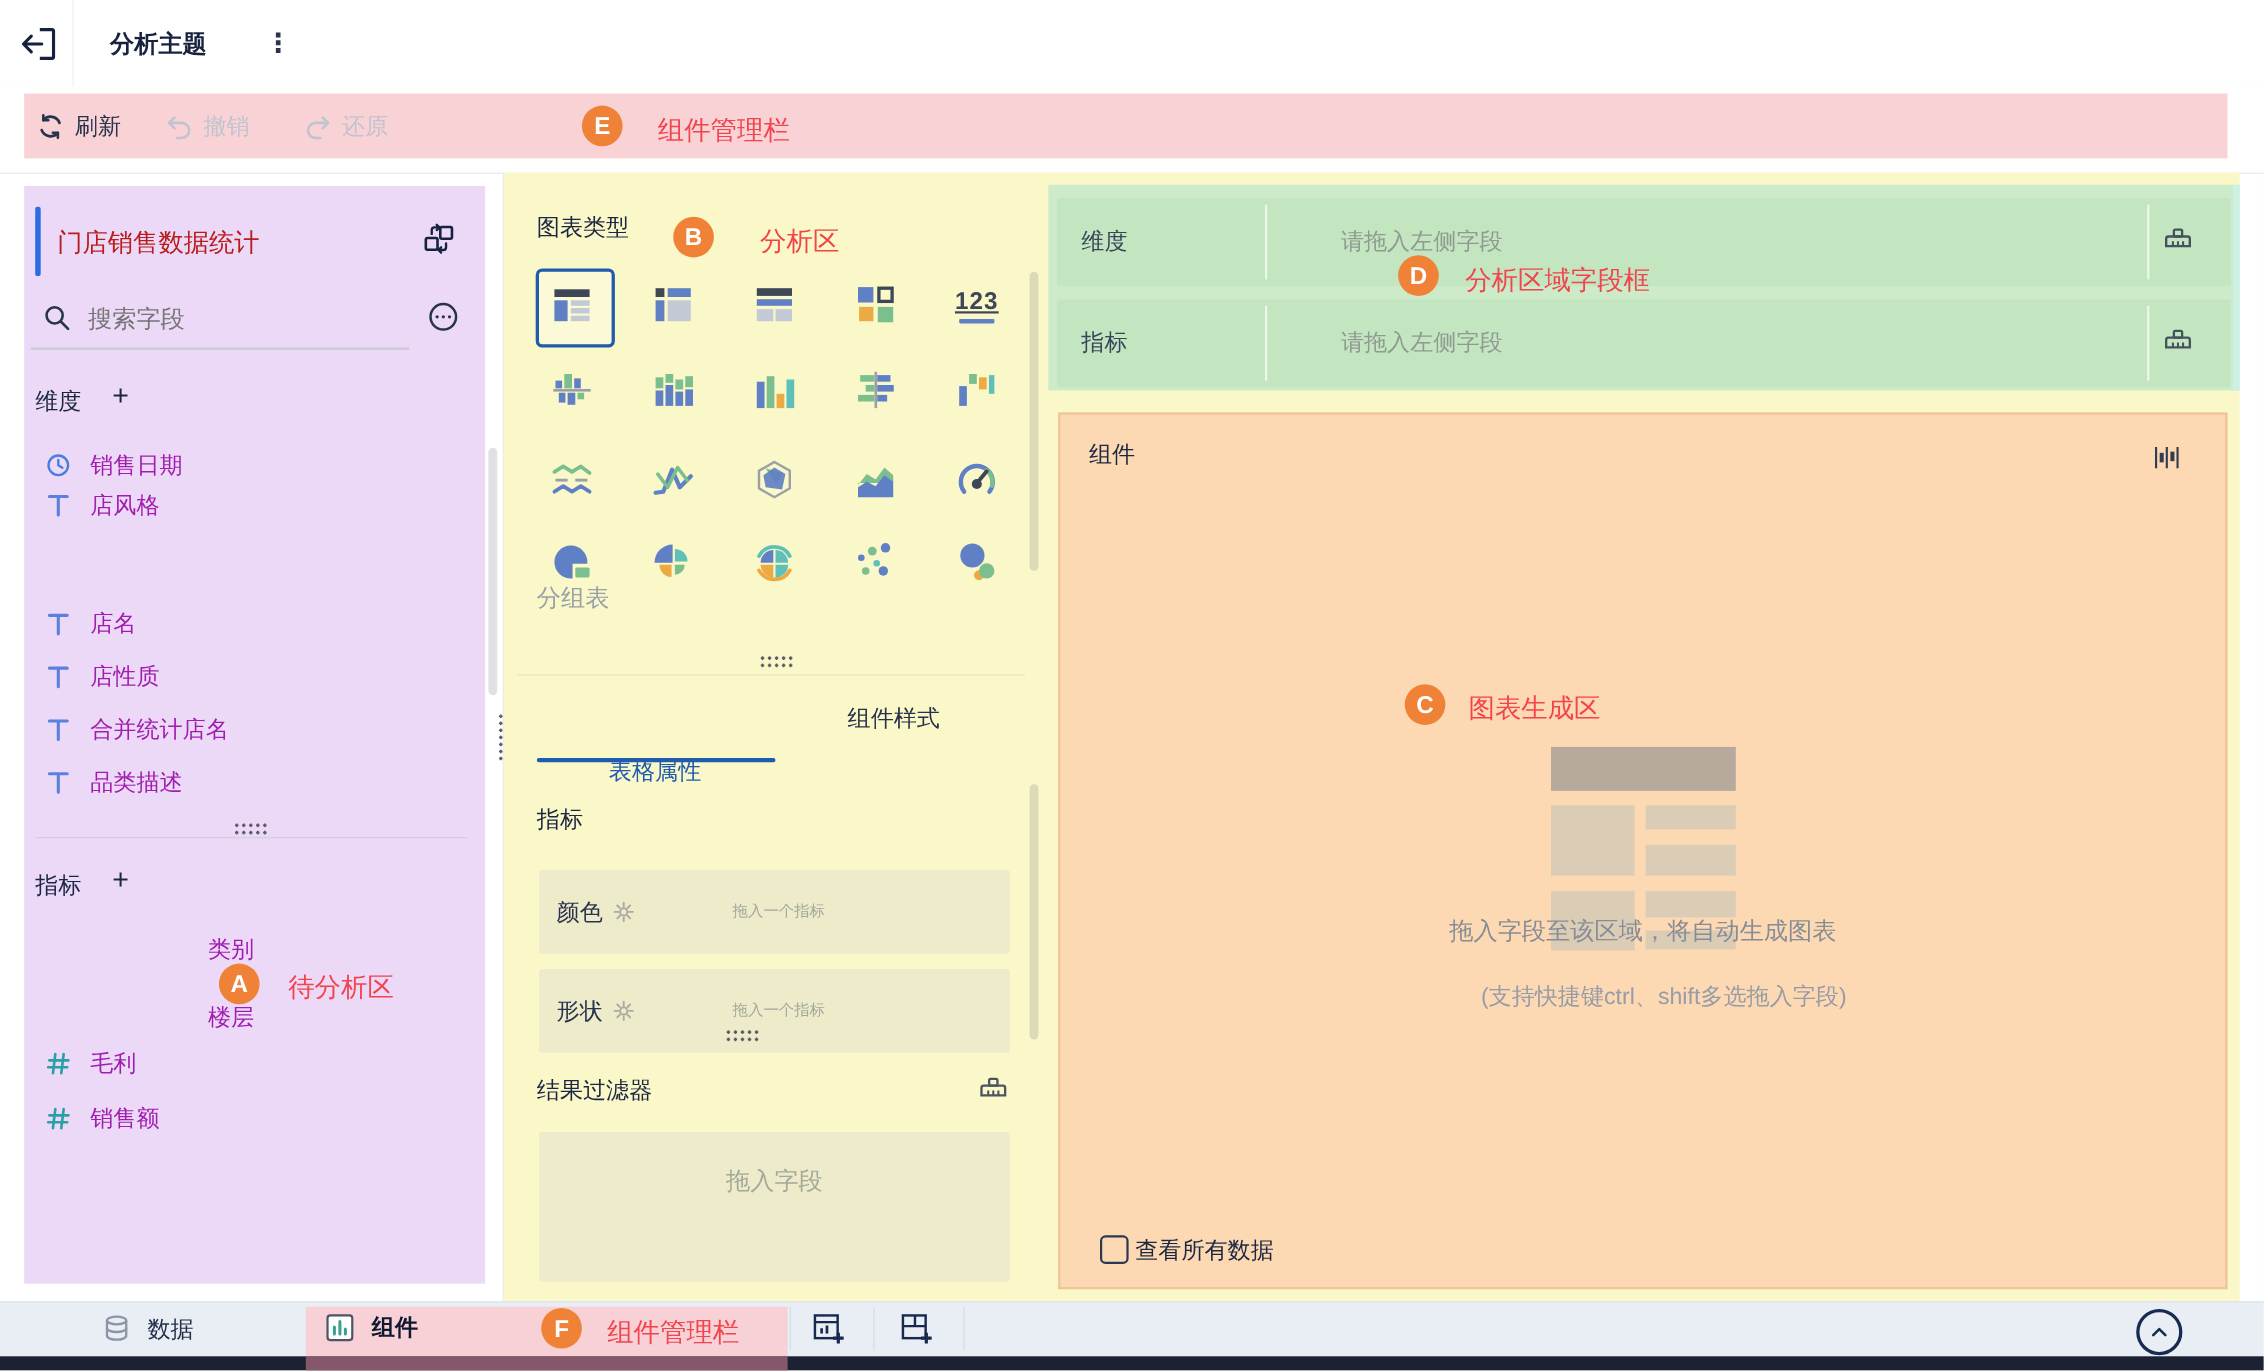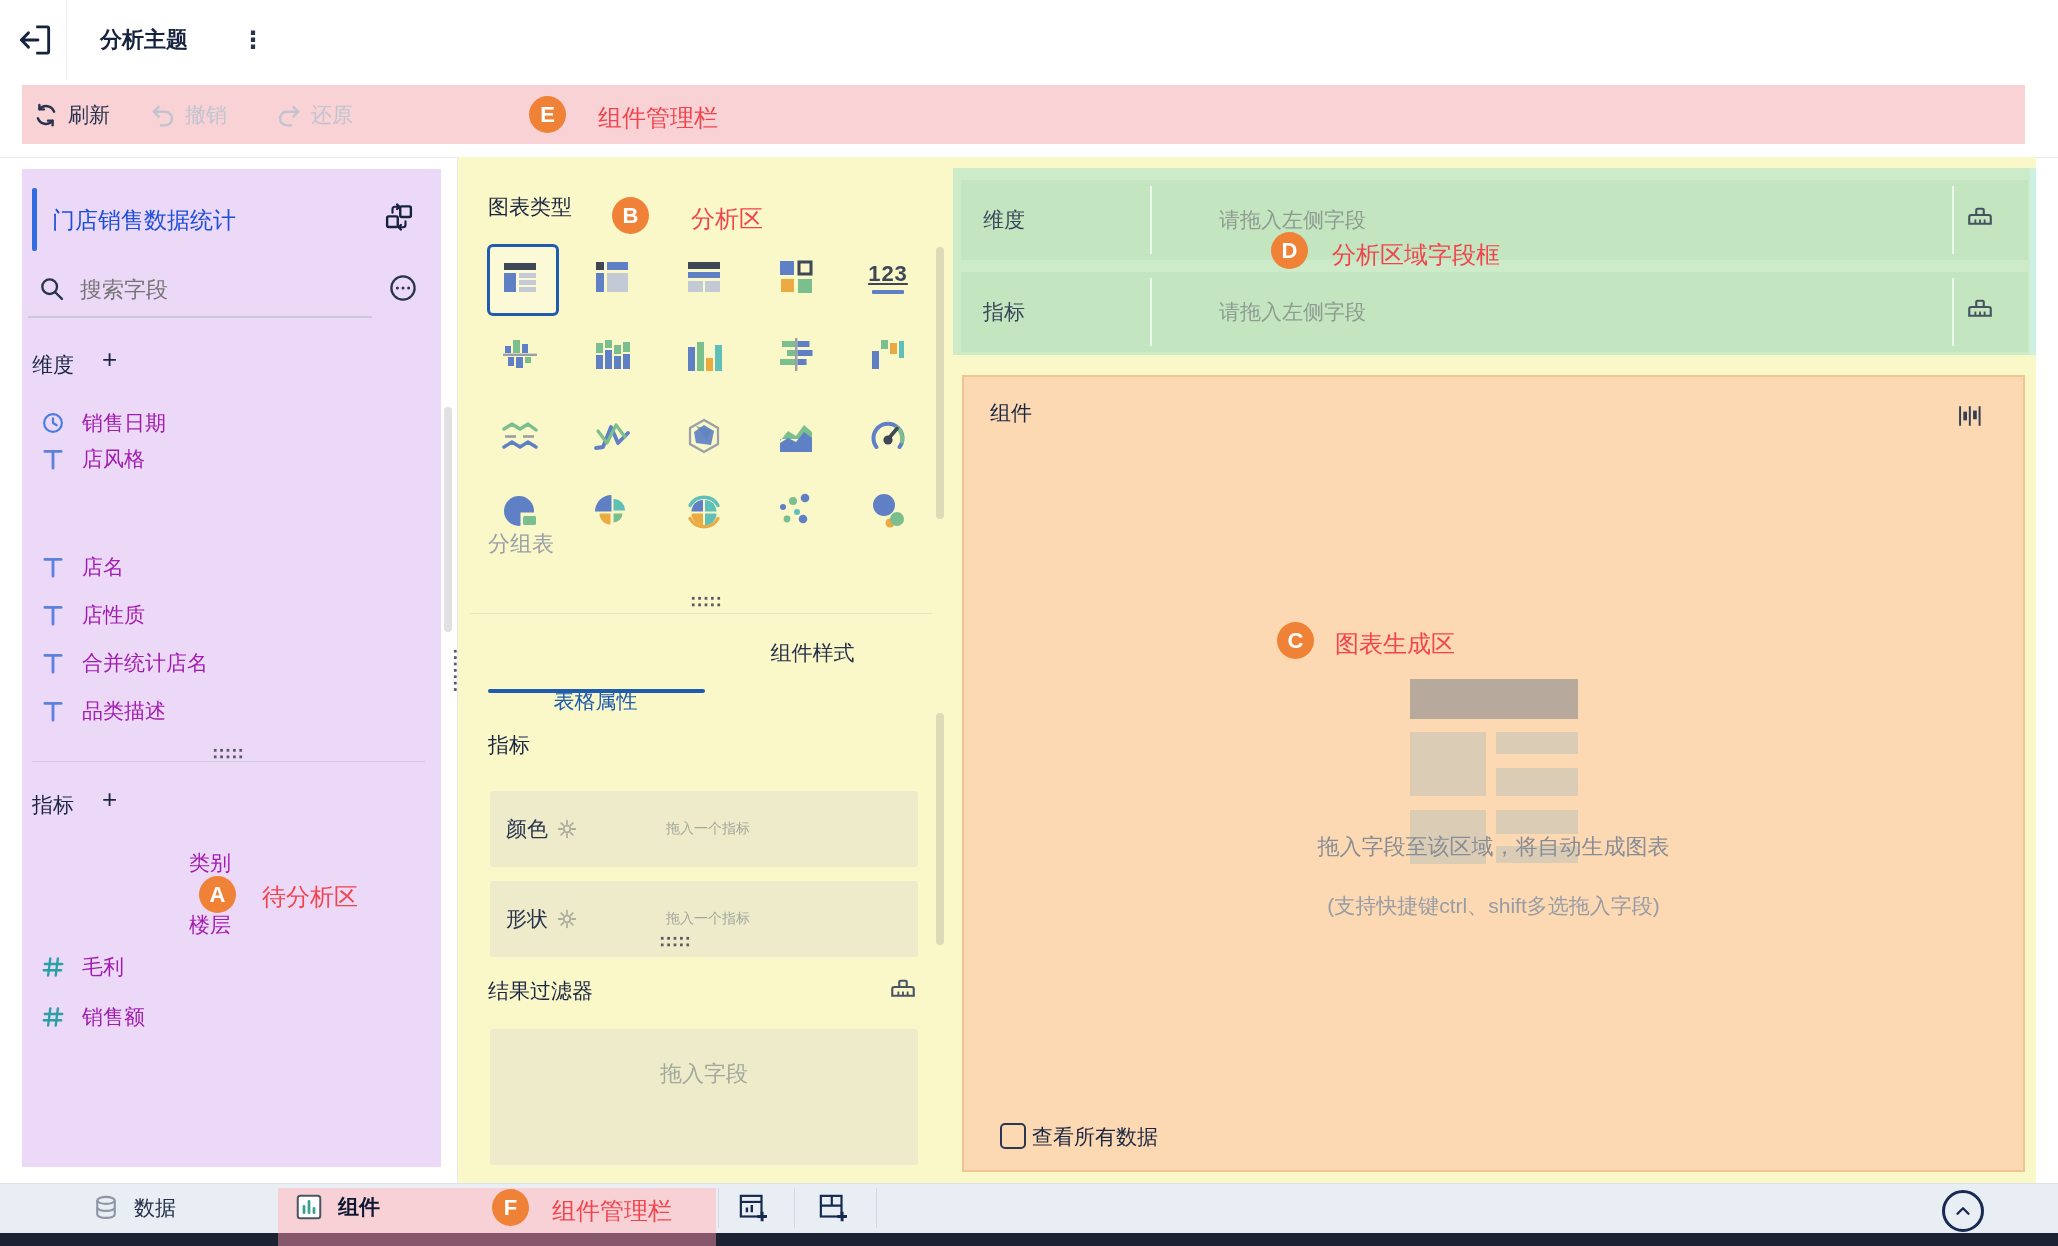--- a/index.html
+++ b/index.html
@@ -18,21 +18,21 @@
   .tbtn{top:21px;height:30px;display:flex;align-items:center;gap:9px;font-size:21px;cursor:pointer;}
   .tbtn.dark{color:#28334d;}
   .tbtn.dis{color:#c0c4d0;}
   
   .badge{width:37px;height:37px;border-radius:50%;background:#f08238;color:#fff;font-weight:bold;
          font-size:22px;display:flex;align-items:center;justify-content:center;z-index:40;}
   .redlbl{font-size:24px;color:#f2444d;z-index:40;white-space:nowrap;}
   
   #sidebar{left:22px;top:169px;width:419px;height:998px;background:#ecd9f8;}
   .accent{left:10px;top:19px;width:5px;height:63px;background:#2f6cdf;border-radius:2px;}
-  .ds-title{left:30px;top:36px;font-size:23px;color:#1d4ed8;}
+  .ds-title{left:30px;top:36px;font-size:23px;color:#b91c1c;}
   .underline{left:6px;top:147px;width:344px;height:2px;background:#c9c9d6;}
   .sec-h{font-size:21px;color:#1b2642;}
   .plus{font-size:26px;color:#1b2642;line-height:24px;cursor:pointer;}
   .srow{left:6px;width:340px;height:44px;display:flex;align-items:center;padding-left:12px;gap:16px;cursor:pointer;}
   .srow .flabel{font-size:21px;color:#a21caf;}
   .hr-l{height:1px;background:#d2cde0;}
   .dots-h{width:32px;height:13px;background-image:radial-gradient(circle,#5a5a66 1.3px,transparent 1.6px);background-size:6.4px 6.6px;}
   .dots-v{width:13px;height:46px;background-image:radial-gradient(circle,#5a5a66 1.3px,transparent 1.6px);background-size:6.5px 6.4px;}
   .scrollthumb{background:rgba(90,90,110,0.18);border-radius:4px;}
   
@@ -506,21 +506,21 @@
 
   <div class="gfx" style="left:446px;top:302px;width:168px;height:40px;background:#b7aa9d;"></div>
   <div class="gfx" style="left:446px;top:355px;width:76px;height:64px;background:#dbccb5;"></div>
   <div class="gfx" style="left:532px;top:355px;width:82px;height:22px;background:#dbccb5;"></div>
   <div class="gfx" style="left:532px;top:391px;width:82px;height:28px;background:#dbccb5;"></div>
   <div class="gfx" style="left:446px;top:433px;width:76px;height:54px;background:#dbccb5;"></div>
   <div class="gfx" style="left:532px;top:433px;width:82px;height:24px;background:#dbccb5;"></div>
   <div class="gfx" style="left:532px;top:469px;width:82px;height:17px;background:#dbccb5;"></div>
 
   <div class="hint" style="top:455px;font-size:22px;color:#878d96;">拖入字段至该区域，将自动生成图表</div>
-  <div class="hint" style="top:515px;font-size:21px;color:#979ca6;">(支持快捷键ctrl、shift多选拖入字段)</div>
+  <div class="hint" style="top:515px;font-size:21px;color:#979ca6;padding-left:19px;">(支持快捷键ctrl、shift多选拖入字段)</div>
 
   <div class="abs checkbox" style="left:36px;top:746px;"></div>
   <div class="abs" style="left:68px;top:746px;font-size:21px;color:#1b2642;">查看所有数据</div>
 </div>
 
 <div id="bottombar" class="abs"></div>
 <div class="abs pinkF"></div>
 <div class="abs pinkFs"></div>
 
 <div class="abs z10" style="left:92px;top:1194px;display:flex;align-items:center;gap:14px;cursor:pointer;">

